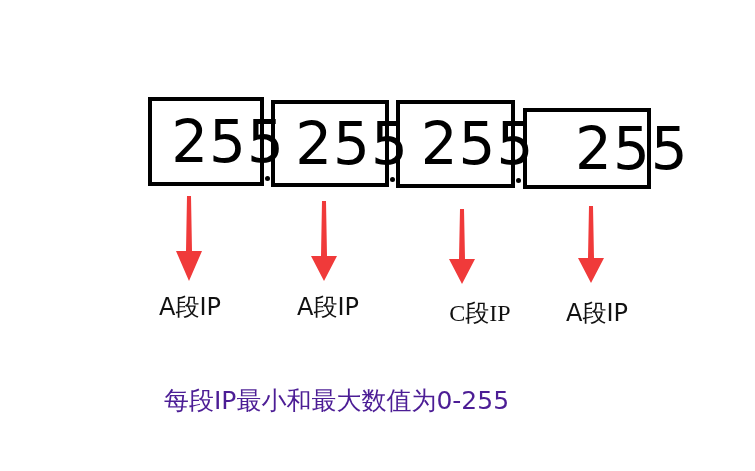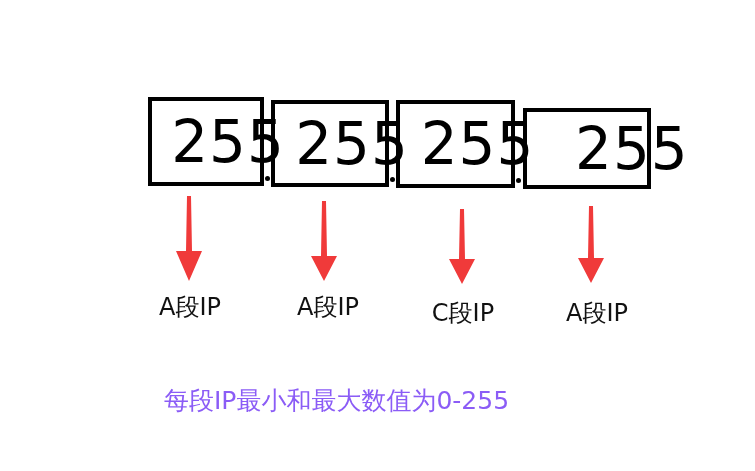--- a/index.html
+++ b/index.html
@@ -2,21 +2,21 @@
 <html><head>
 <meta charset="utf-8">
 <style>
   html,body{margin:0;padding:0;background:#ffffff;}
   body{width:755px;height:471px;position:relative;overflow:hidden;font-family:"DejaVu Sans",sans-serif;}
   .box{position:absolute;border:4px solid #000;box-sizing:border-box;display:flex;align-items:center;justify-content:center;}
   .num{font-family:"DejaVu Sans",sans-serif;font-size:58px;color:#000;letter-spacing:1px;line-height:1;padding-left:44px;}
   .dot{position:absolute;width:5px;height:5px;background:#000;border-radius:50%;}
   .arrow{position:absolute;width:30px;height:85px;}
   .label{position:absolute;font-size:24px;color:#111;transform:translateX(-50%);white-space:nowrap;text-align:right;}
-  .caption{position:absolute;left:0;width:673px;text-align:center;top:384px;font-size:25px;color:#8b5cf6;}
+  .caption{position:absolute;left:0;width:673px;text-align:center;top:384px;font-size:25px;color:#4c1d95;}
 </style>
 </head>
 <body>
 
 <div>
   <div class="box" style="left:148px;top:97px;width:116px;height:89px;">
     <span class="num">255</span>
   </div>
   <div class="dot" style="left:265px;top:176px;"></div>
   <div class="box" style="left:271px;top:100px;width:118px;height:87px;">
@@ -39,17 +39,17 @@
   </svg>
   <svg class="arrow" style="left:447px;top:209px;" viewBox="0 0 30 85">
     <polygon points="13,0 17,0 18,50 28,50 15,75 2,50 12,50" fill="#f03a3a"></polygon>
   </svg>
   <svg class="arrow" style="left:576px;top:206px;" viewBox="0 0 30 85">
     <polygon points="13,0 17,0 18,52 28,52 15,77 2,52 12,52" fill="#f03a3a"></polygon>
   </svg>
 
   <div class="label" style="left:190px;top:291px;">A段IP</div>
   <div class="label" style="left:328px;top:291px;">A段IP</div>
-  <div class="label" style="left:463px;top:297px;">C段IP</div>
+  <div class="label" style="left:480px;top:297px;font-family:Liberation Serif, serif;">C段IP</div>
   <div class="label" style="left:597px;top:297px;">A段IP</div>
 
   <div class="caption">每段IP最小和最大数值为0-255</div>
 </div>
 
 </body></html>

